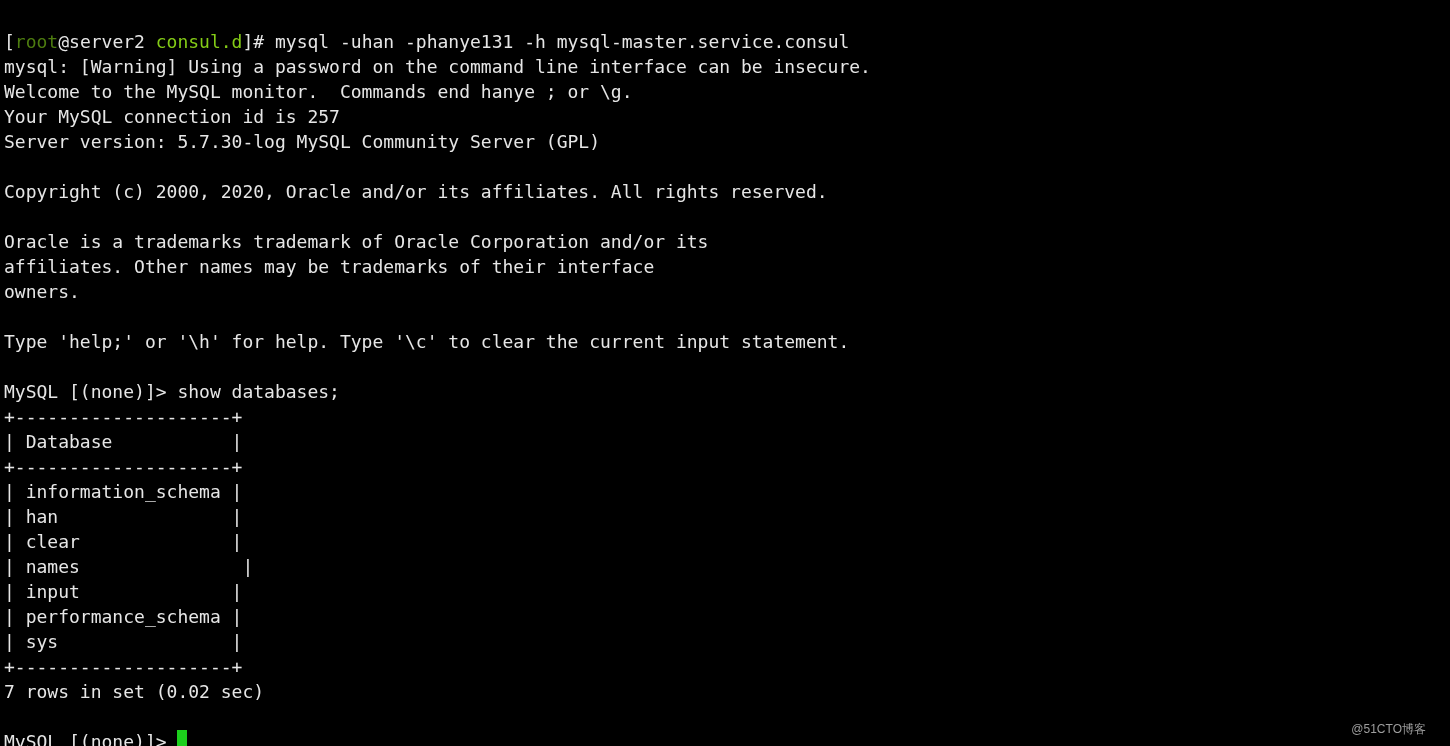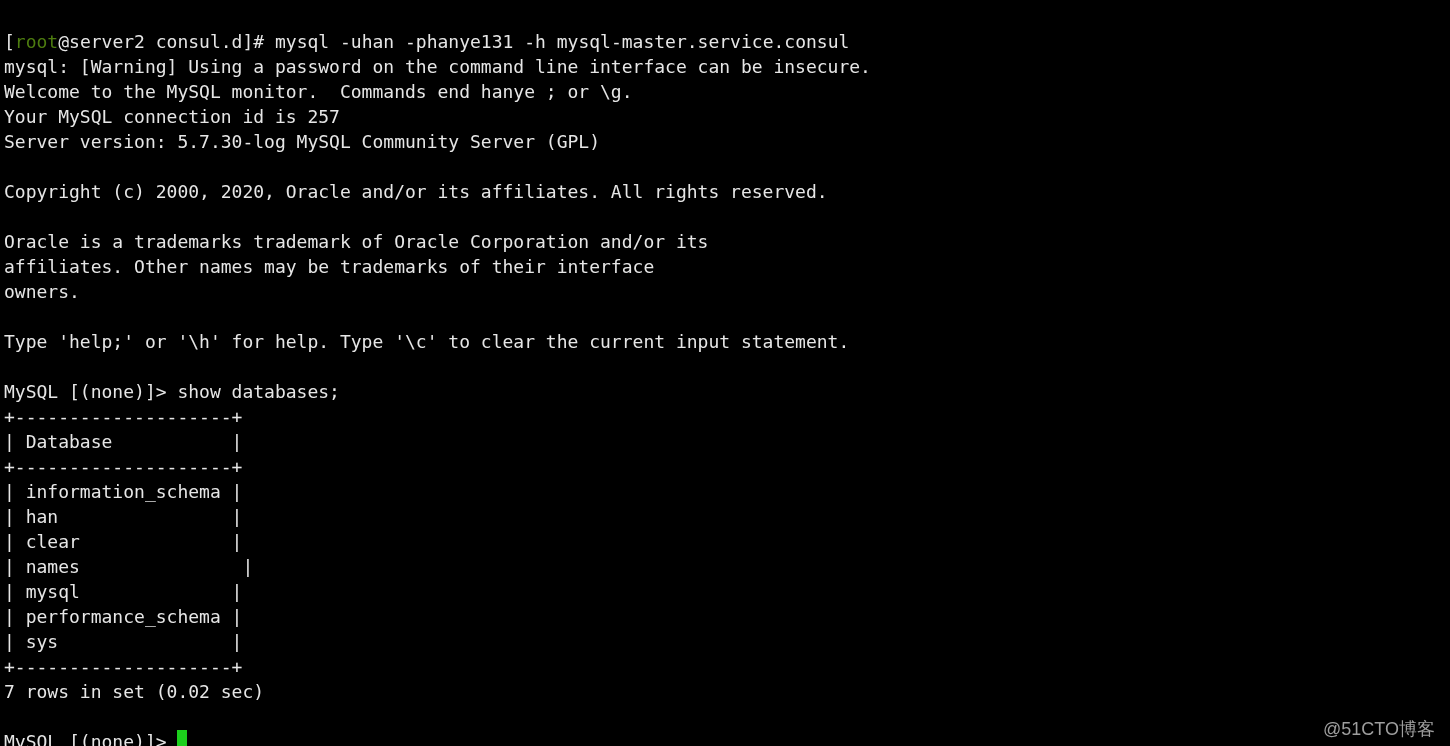--- a/index.html
+++ b/index.html
@@ -12,36 +12,36 @@
     line-height: 25px;
     width: 1450px;
     height: 746px;
     overflow: hidden;
   }
   .terminal {
     padding: 4px 4px 0 4px;
     white-space: pre;
   }
   .red    { color: #4d7c0f; }
-  .purple { color: #e5e5e5; }
+  .purple { color: #84cc16; }
   .white  { color: #e6e6e6; }
   .cursor {
     display: inline-block;
     width: 10px;
     height: 20px;
     background: #1ccf1c;
     vertical-align: text-bottom;
     margin-bottom: 2px;
   }
   .watermark {
     position: absolute;
-    right: 15px;
+    right: 24px;
     bottom: 4px;
     color: #9e9e9e;
-    font-size: 18px;
+    font-size: 12px;
     font-family: "Segoe UI", Arial, sans-serif;
   }
 </style>
 </head>
 <body>
 
 <div class="terminal">
 <span><span class="white">[</span><span class="red">root</span><span class="white">@server2 </span><span class="purple">consul.d</span><span class="white">]# </span></span><span class="white">mysql -uhan -phanye131 -h mysql-master.service.consul</span>
 <span class="white">mysql: [Warning] Using a password on the command line interface can be insecure.</span>
 <span class="white">Welcome to the MySQL monitor.  Commands end hanye ; or \g.</span>
@@ -57,21 +57,21 @@
 <span class="white">Type 'help;' or '\h' for help. Type '\c' to clear the current input statement.</span>
 <span class="white"></span>
 <span class="white">MySQL [(none)]&gt; </span><span class="white">show databases;</span>
 <span class="white">+--------------------+</span>
 <span class="white">| Database           |</span>
 <span class="white">+--------------------+</span>
 <span class="white">| information_schema |</span>
 <span class="white">| han                |</span>
 <span class="white">| clear              |</span>
 <span class="white">| names               |</span>
-<span class="white">| mysql              |</span>
+<span class="white">| input              |</span>
 <span class="white">| performance_schema |</span>
 <span class="white">| sys                |</span>
 <span class="white">+--------------------+</span>
 <span class="white">7 rows in set (0.02 sec)</span>
 <span class="white"></span>
 <span class="white">MySQL [(none)]&gt; </span><span class="cursor"></span>
 </div>
 
 <div class="watermark">@51CTO博客</div>
 

